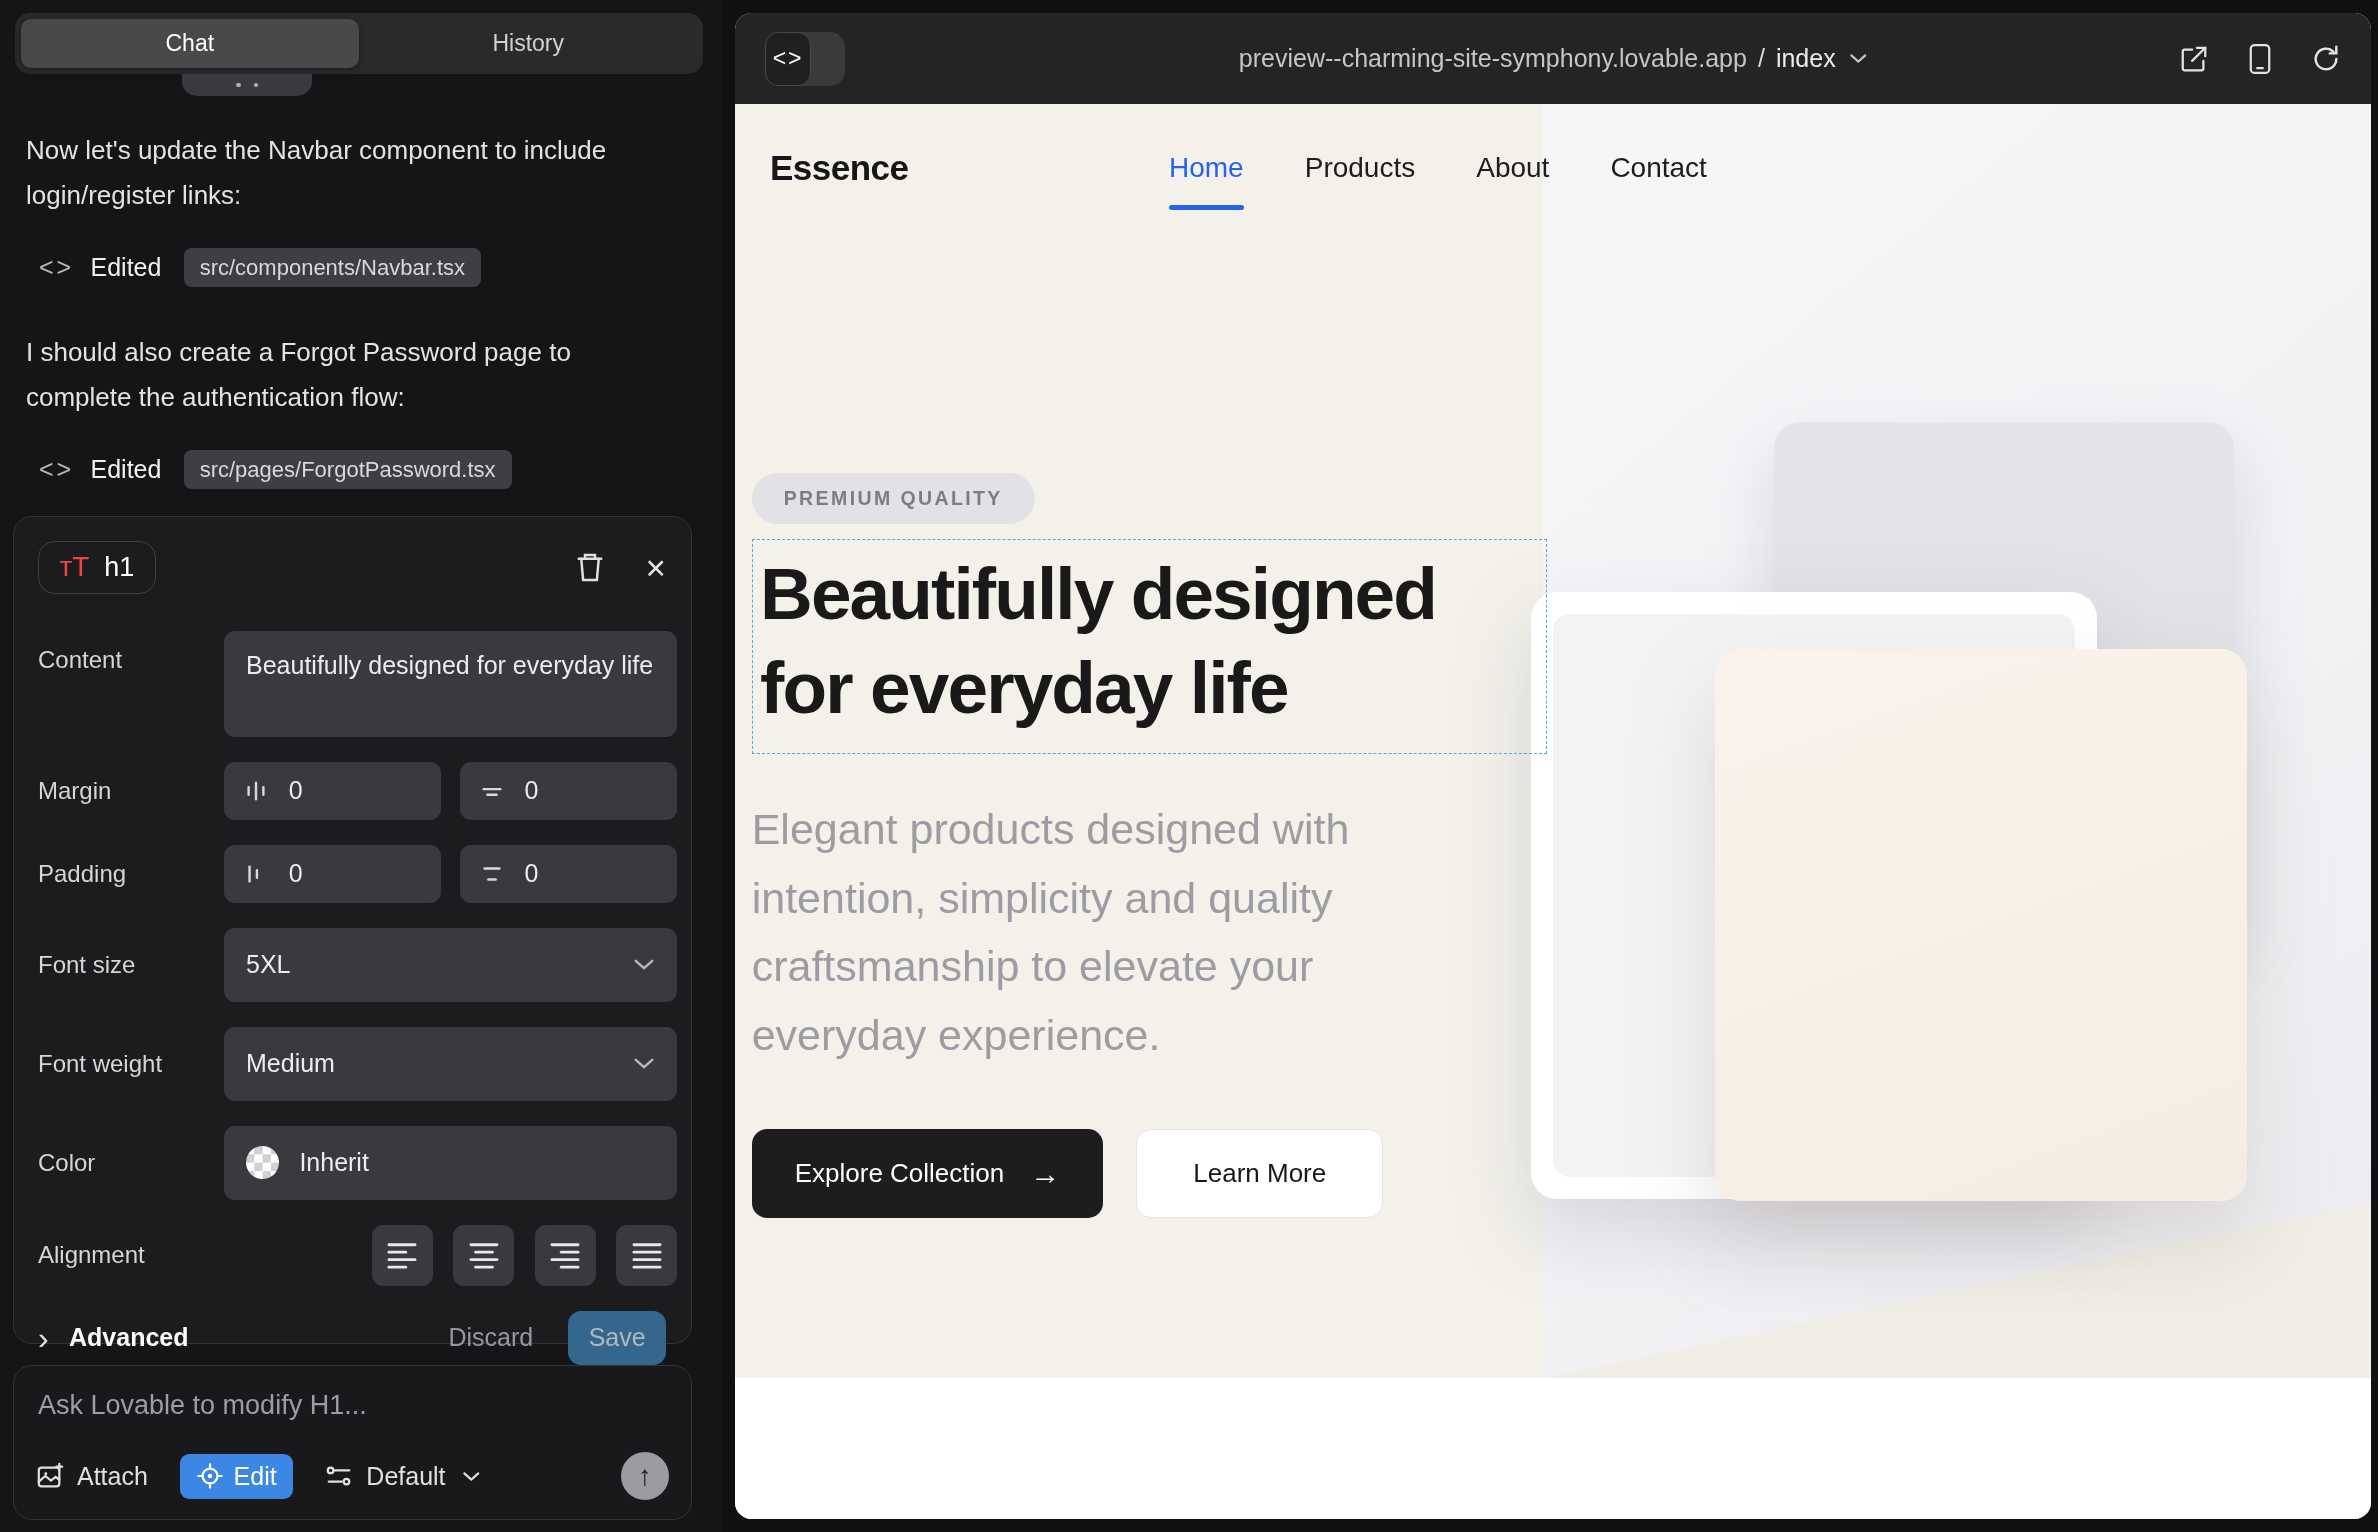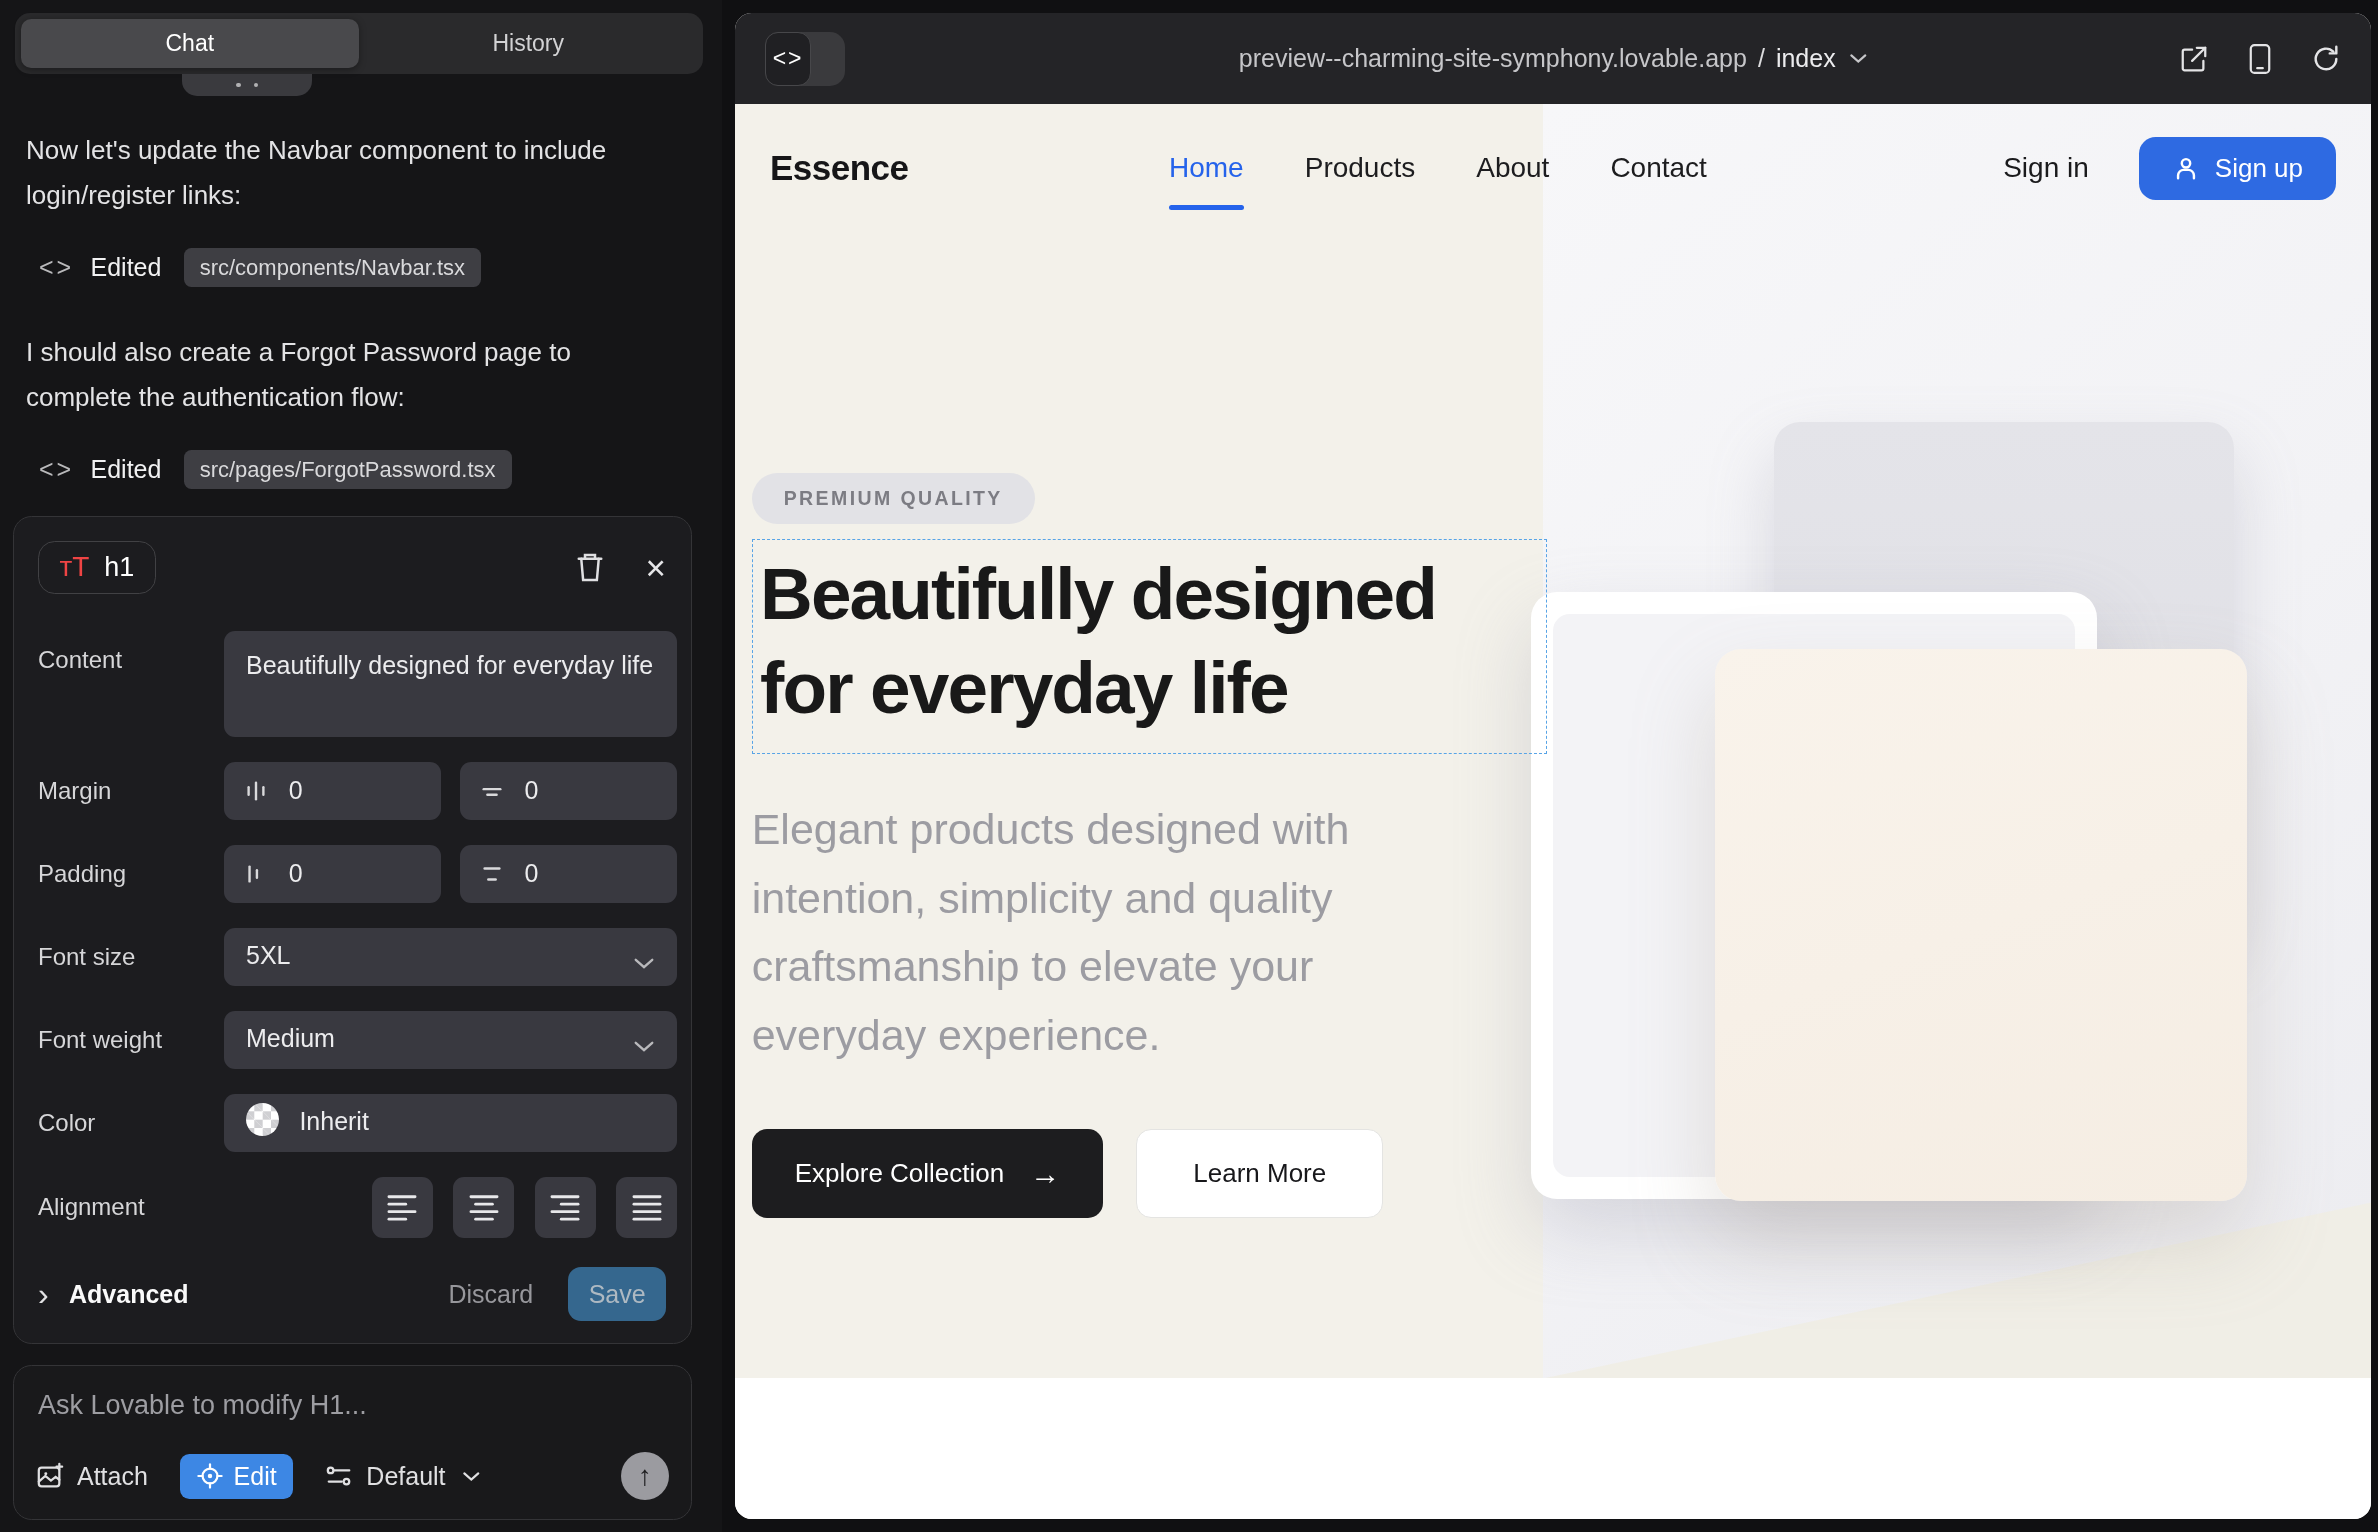--- a/index.html
+++ b/index.html
@@ -50,22 +50,22 @@
   .frow.top .flabel { padding-top:15px; }
   .fctrl { flex:1; display:flex; gap:18.6px; }
 
   .content-area { width:100%; min-height:106px; background:#393940; border-radius:11px;
     padding:16.7px 22px; font-size:25px; line-height:37px; color:#ececee; }
 
   .mini-input { flex:1; height:58px; background:#393940; border-radius:11px;
     display:flex; align-items:center; gap:20.4px; padding:0 20.4px; color:#ececee; font-size:25px; }
   .mini-input svg { color:#d9d9db; }
 
-  .select { width:100%; height:58px; background:#393940; border-radius:11px;
-    display:flex; align-items:flex-end; padding:16px 22px; font-size:25px; color:#ececee; }
+  .select { width:100%; height:74px; background:#393940; border-radius:11px;
+    display:flex; align-items:center; padding:16px 22px; font-size:25px; color:#ececee; }
   .select .chev { margin-left:auto; color:#b9b9bc; }
 
   .swatch { width:33px; height:33px; border-radius:50%; margin-right:20.4px; overflow:hidden;
     background:
       linear-gradient(45deg,#cfcfd2 25%,transparent 25%,transparent 75%,#cfcfd2 75%),
       linear-gradient(45deg,#cfcfd2 25%,#ffffff 25%,#ffffff 75%,#cfcfd2 75%);
     background-size:16.7px 16.7px; background-position:0 0,8.3px 8.3px; }
 
   .align-group { display:flex; gap:20.4px; margin-left:auto; }
   .align-btn { width:61px; height:61px; background:#393940; border-radius:11px;
@@ -464,32 +464,20 @@
     <div class="card card-cream"></div>
 
     <div class="site-nav">
       <div class="brand">Essence</div>
       <div class="nav-links">
         <div class="nav-link active">Home</div>
         <div class="nav-link">Products</div>
         <div class="nav-link">About</div>
         <div class="nav-link">Contact</div>
       </div>
-      <div class="nav-right">
-        <span class="signin">Sign in</span>
-        <span class="signup-btn">
-          <span>
-            <svg width="28" height="28" viewBox="0 0 30 30" fill="none" stroke="currentColor" stroke-width="2.6" stroke-linecap="round">
-              <circle cx="15" cy="10" r="4.5"></circle>
-                <path d="M6.5 26v-3a6 6 0 0 1 6-6h5a6 6 0 0 1 6 6v3"></path>
-            </svg>
-          </span>
-          <span>Sign up</span>
-        </span>
-      </div>
     </div>
 
     <div class="hero">
       <span class="badge">PREMIUM QUALITY</span>
       <div class="selection">
         <div class="hero-h1">Beautifully designed for everyday life</div>
       </div>
       <div class="hero-p">Elegant products designed with intention, simplicity and quality craftsmanship to elevate your everyday experience.</div>
       <div class="cta-row">
         <span class="cta-primary">

